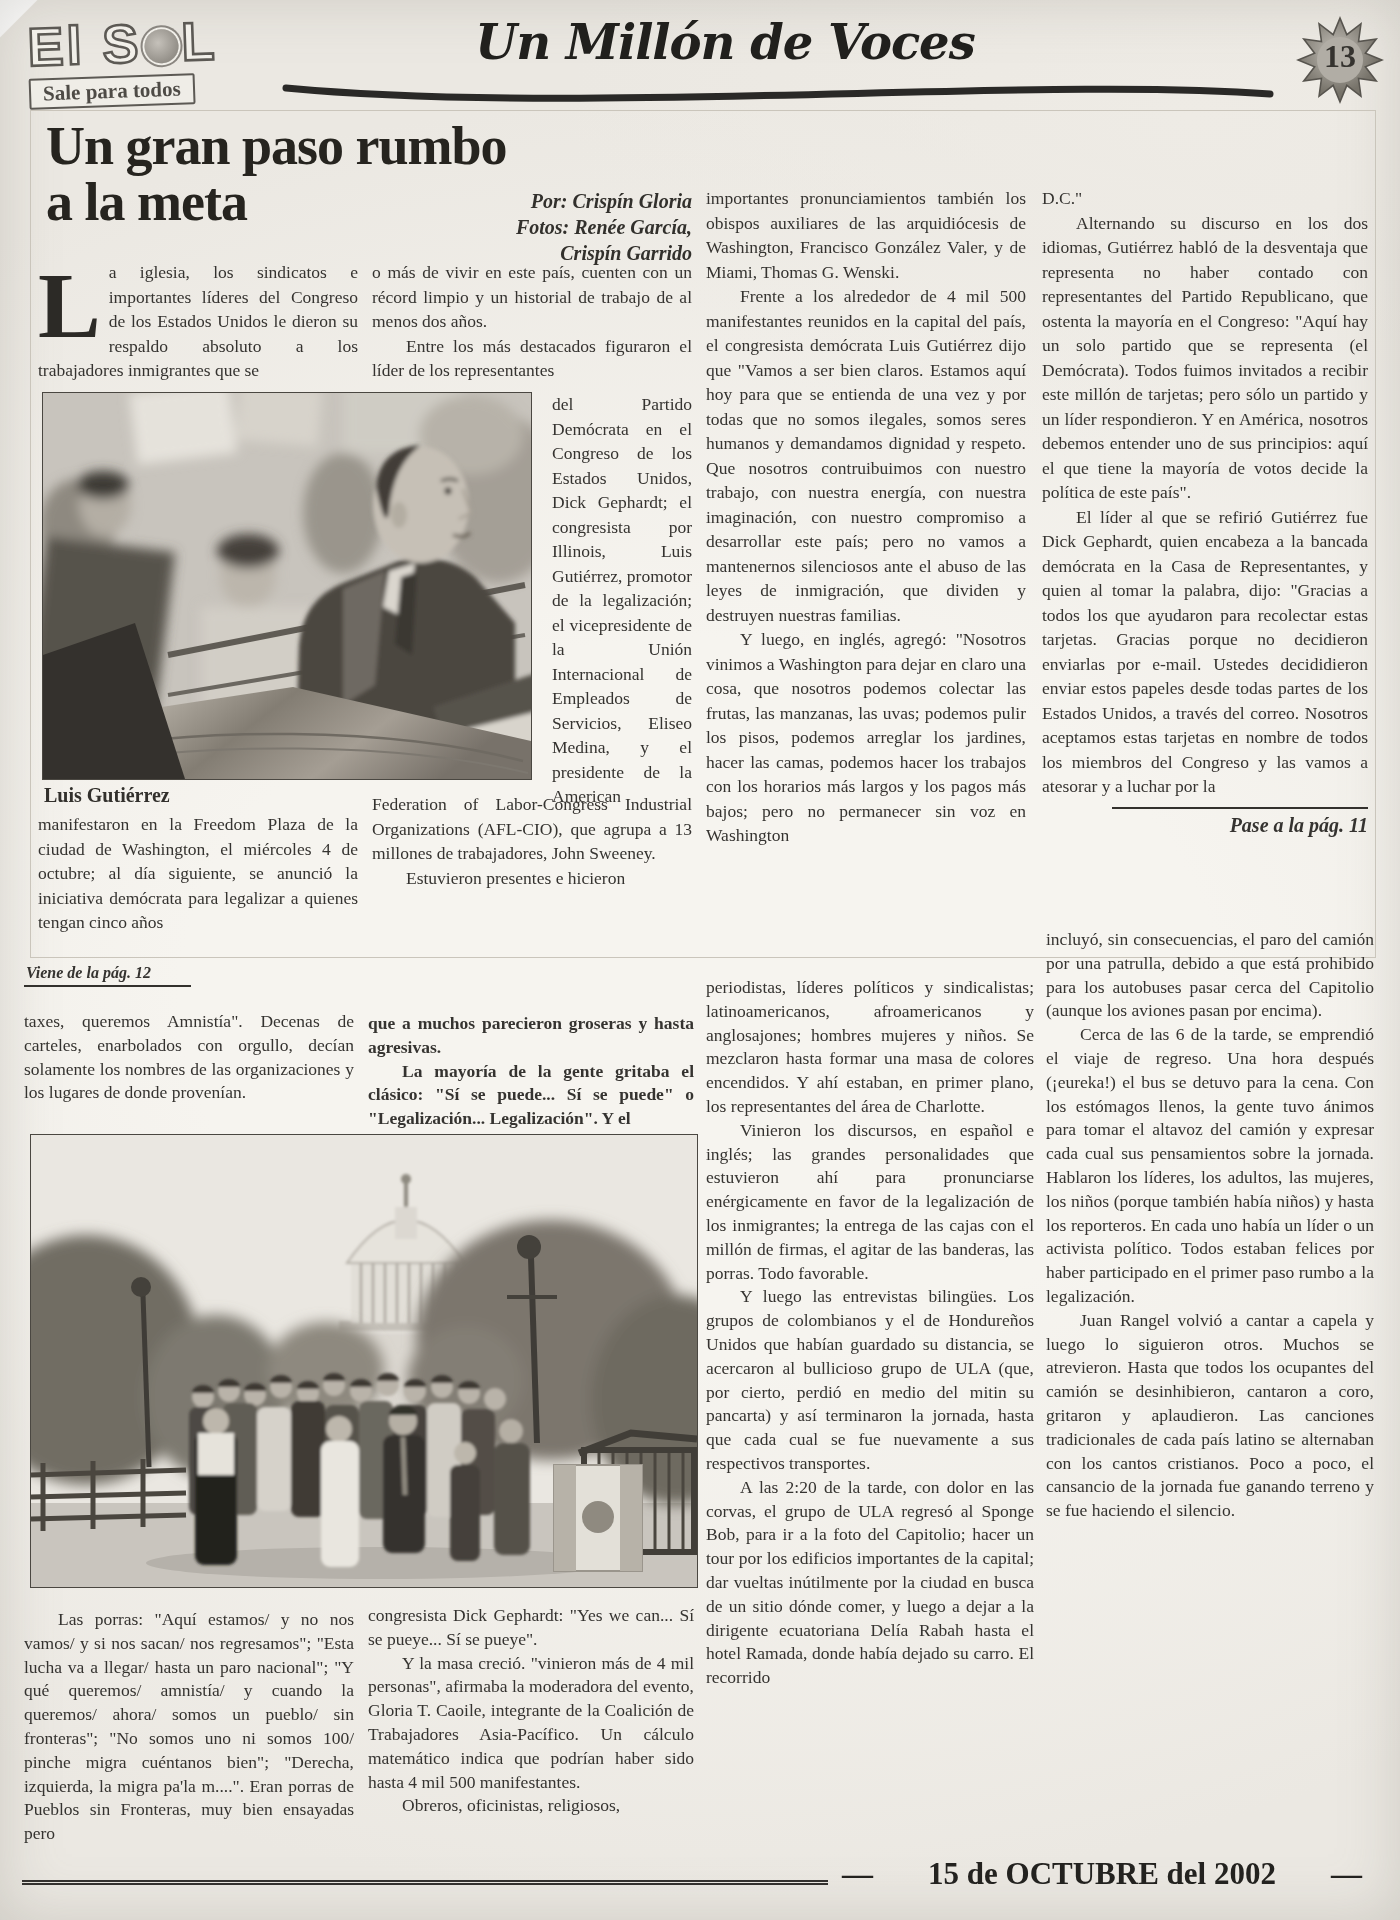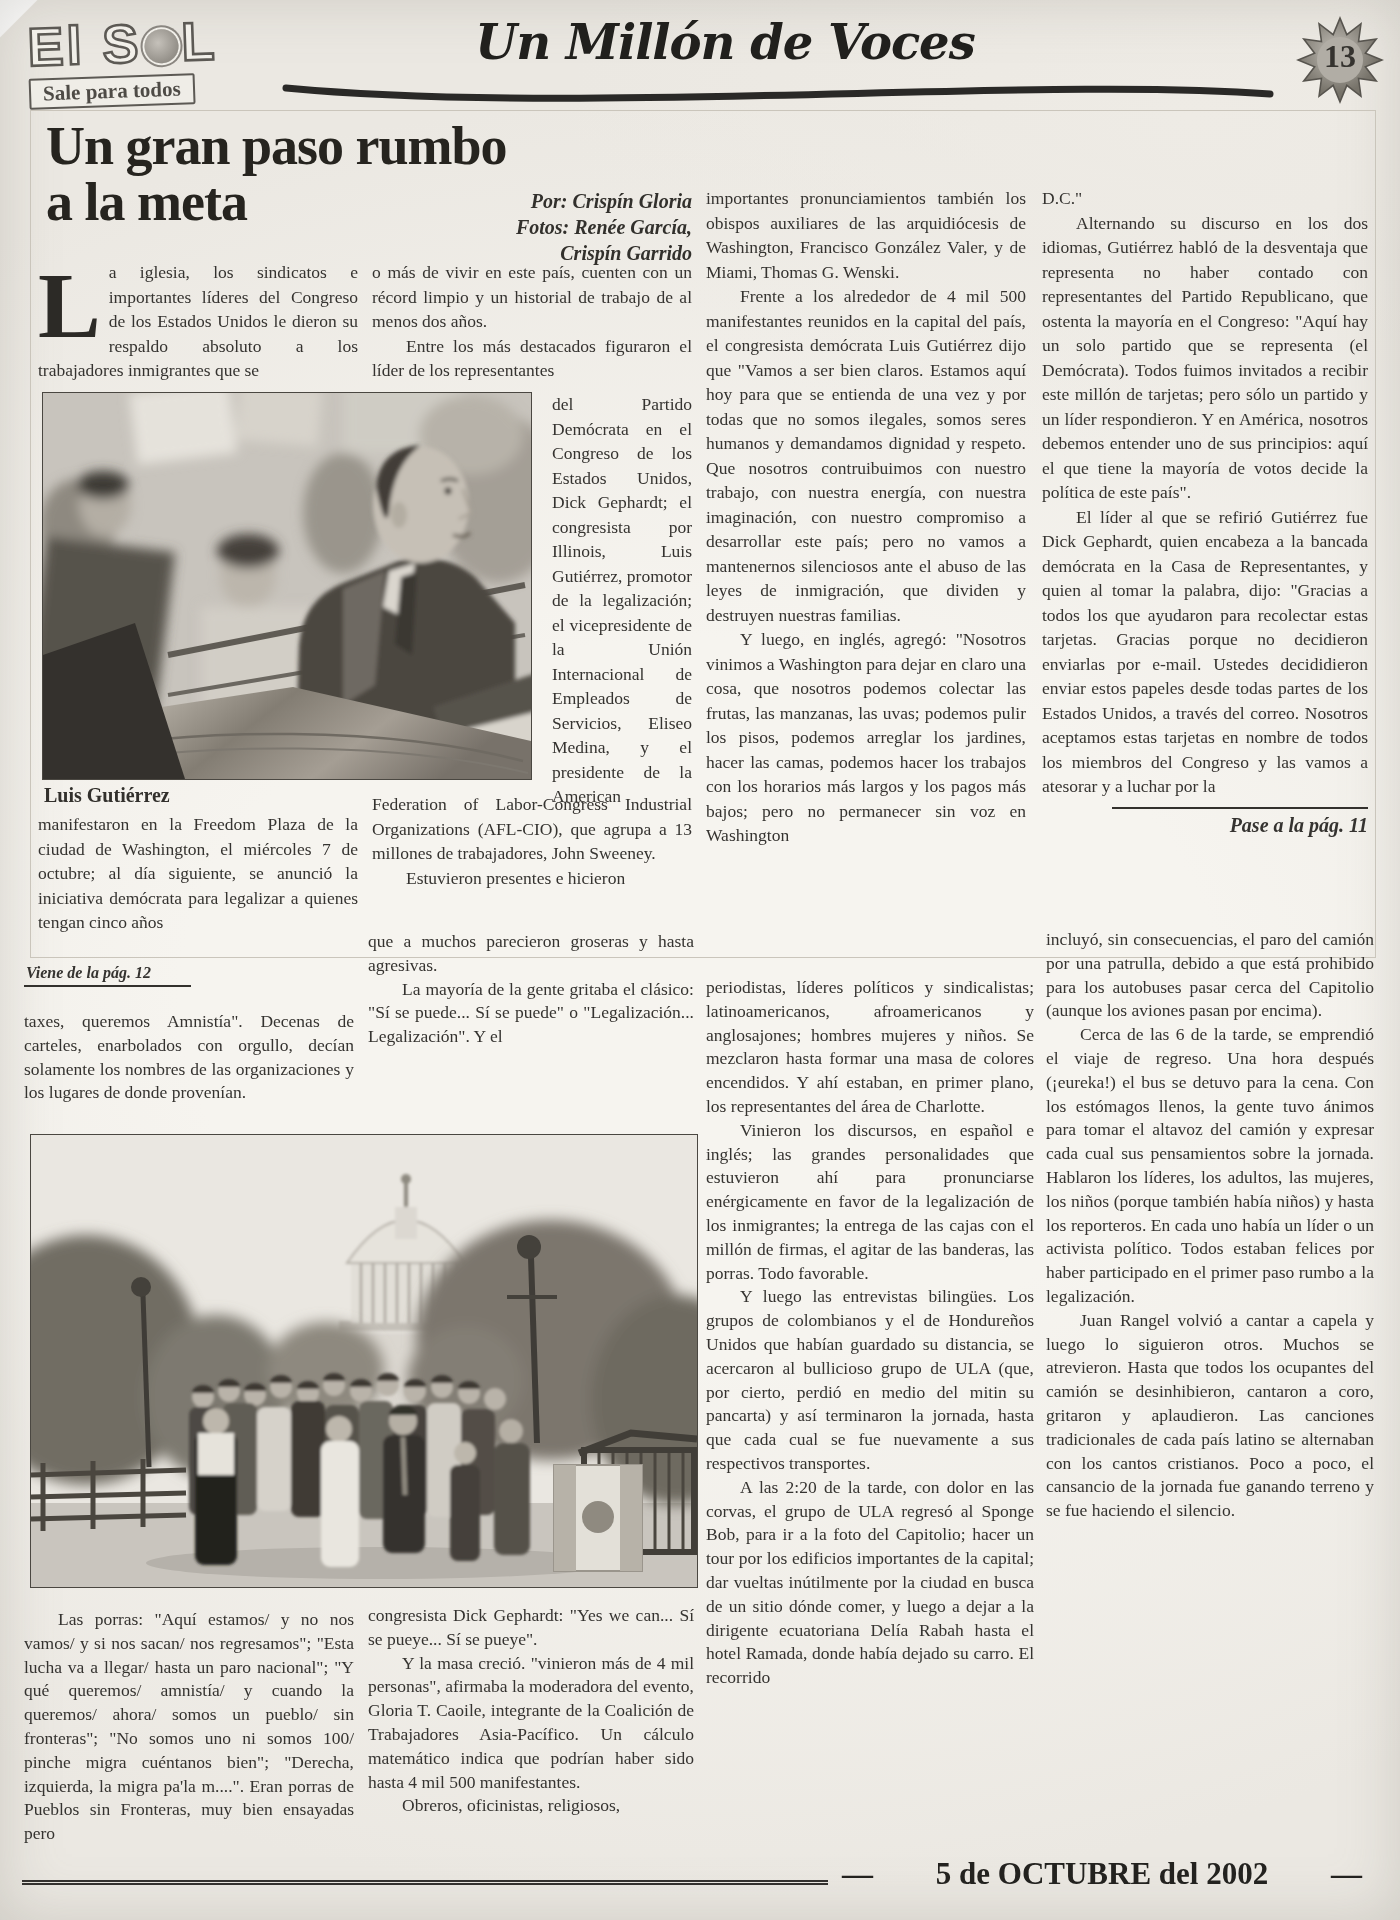--- a/index.html
+++ b/index.html
@@ -163,21 +163,21 @@
       </g>
       <polygon points="0,332 250,294 488,348 488,386 0,386" fill="url(#wood)"></polygon>
       <path d="M15,362 C150,332 350,334 480,368" stroke="#6f6a62" stroke-width="2.5" fill="none"></path>
       <path d="M5,376 C160,346 360,350 485,380" stroke="#7d7870" stroke-width="2" fill="none"></path>
       <polygon points="0,262 92,230 142,386 0,386" fill="#34312d"></polygon>
     </svg>
   </div>
   <div class="abs caption" style="left:44px;top:784px;">Luis Gutiérrez</div>
 
   <div class="abs txt" style="left:38px;top:812px;width:320px;">
-    <p>manifestaron en la Freedom Plaza de la ciudad de Washington, el miércoles 7 de octubre; al día siguiente, se anunció la iniciativa demócrata para legalizar a quienes tengan cinco años</p>
+    <p>manifestaron en la Freedom Plaza de la ciudad de Washington, el miércoles 4 de octubre; al día siguiente, se anunció la iniciativa demócrata para legalizar a quienes tengan cinco años</p>
   </div>
 
   <div class="abs txt" style="left:372px;top:260px;width:320px;">
     <p>o más de vivir en este país, cuenten con un récord limpio y un historial de trabajo de al menos dos años.</p>
     <p class="ind">Entre los más destacados figuraron el líder de los representantes</p>
   </div>
 
   <div class="abs txt" style="left:552px;top:392px;width:140px;">
     <p>del Partido Demócrata en el Congreso de los Estados Unidos, Dick Gephardt; el congresista por Illinois, Luis Gutiérrez, promotor de la legalización; el vicepresidente de la Unión Internacional de Empleados de Servicios, Eliseo Medina, y el presidente de la American</p>
   </div>
@@ -336,21 +336,21 @@
         <rect x="589" y="330" width="22" height="106" fill="#b7b2a8"></rect>
         <circle cx="567" cy="382" r="16" fill="#8f8a80"></circle>
       </g>
     </svg>
   </div>
 
   <div class="abs txt bot" style="left:24px;top:1608px;width:330px;">
     <p class="ind">Las porras: "Aquí estamos/ y no nos vamos/ y si nos sacan/ nos regresamos"; "Esta lucha va a llegar/ hasta un paro nacional"; "Y qué queremos/ amnistía/ y cuando la queremos/ ahora/ somos un pueblo/ sin fronteras"; "No somos uno ni somos 100/ pinche migra cuéntanos bien"; "Derecha, izquierda, la migra pa'la m....". Eran porras de Pueblos sin Fronteras, muy bien ensayadas pero</p>
   </div>
 
-  <div class="abs txt bot" style="left:368px;top:930px;width:326px;">
+  <div class="abs txt bot" style="left:368px;top:1012px;width:326px;font-weight:bold;">
     <p>que a muchos parecieron groseras y hasta agresivas.</p>
     <p class="ind">La mayoría de la gente gritaba el clásico: "Sí se puede... Sí se puede" o "Legalización... Legalización". Y el</p>
   </div>
 
   <div class="abs txt bot" style="left:368px;top:1604px;width:326px;">
     <p>congresista Dick Gephardt: "Yes we can... Sí se pueye... Sí se pueye".</p>
     <p class="ind">Y la masa creció. "vinieron más de 4 mil personas", afirmaba la moderadora del evento, Gloria T. Caoile, integrante de la Coalición de Trabajadores Asia-Pacífico. Un cálculo matemático indica que podrían haber sido hasta 4 mil 500 manifestantes.</p>
     <p class="ind">Obreros, oficinistas, religiosos,</p>
   </div>
 
@@ -363,17 +363,17 @@
 
   <div class="abs txt bot" style="left:1046px;top:928px;width:328px;">
     <p>incluyó, sin consecuencias, el paro del camión por una patrulla, debido a que está prohibido para los autobuses pasar cerca del Capitolio (aunque los aviones pasan por encima).</p>
     <p class="ind">Cerca de las 6 de la tarde, se emprendió el viaje de regreso. Una hora después (¡eureka!) el bus se detuvo para la cena. Con los estómagos llenos, la gente tuvo ánimos para tomar el altavoz del camión y expresar cada cual sus pensamientos sobre la jornada. Hablaron los líderes, los adultos, las mujeres, los niños (porque también había niños) y hasta los reporteros. En cada uno había un líder o un activista político. Todos estaban felices por haber participado en el primer paso rumbo a la legalización.</p>
     <p class="ind">Juan Rangel volvió a cantar a capela y luego lo siguieron otros. Muchos se atrevieron. Hasta que todos los ocupantes del camión se desinhibieron, cantaron a coro, gritaron y aplaudieron. Las canciones tradicionales de cada país latino se alternaban con los cantos cristianos. Poco a poco, el cansancio de la jornada fue ganando terreno y se fue haciendo el silencio.</p>
   </div>
 
   <div class="abs rule-bottom"></div>
   <div class="abs footer">
     <span class="dash">—</span>
-    <span>5 de OCTUBRE del 2002</span>
+    <span>15 de OCTUBRE del 2002</span>
     <span class="dash">—</span>
   </div>
 
 </div>
 
 </body></html>

